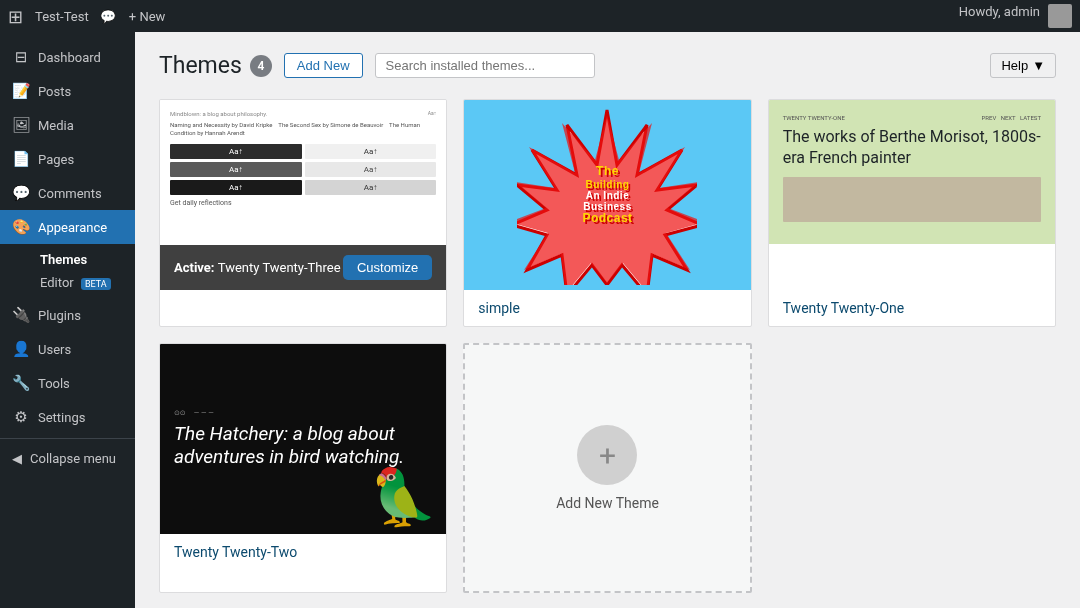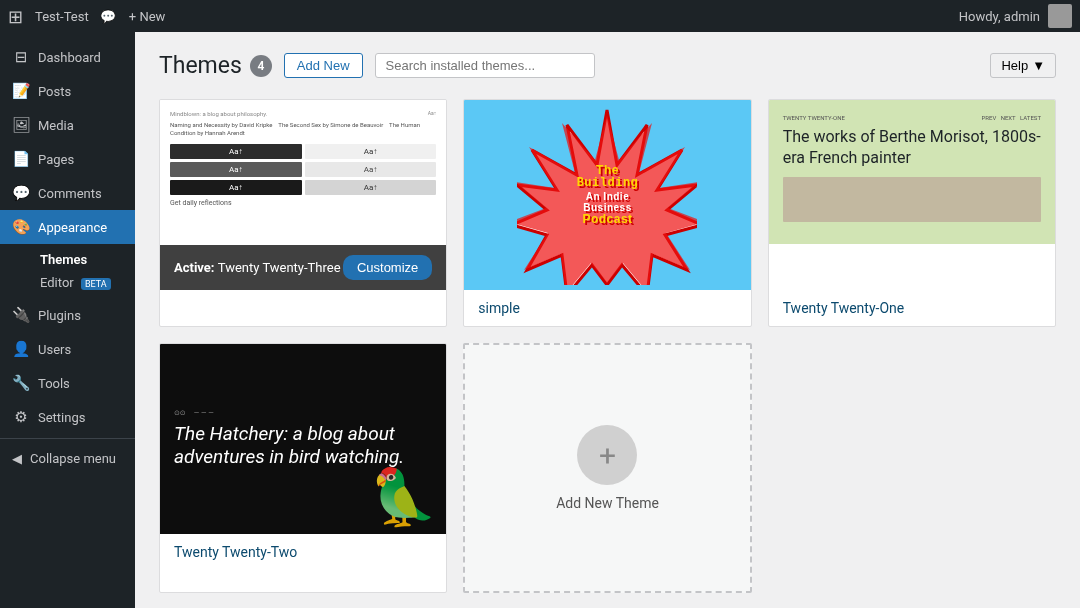--- a/index.html
+++ b/index.html
@@ -19,21 +19,21 @@
       color: #c3c4c7;
       font-size: 13px;
       display: flex;
       align-items: center;
       gap: 4px;
       cursor: pointer;
     }
     .admin-bar-right {
       margin-left: auto;
       display: flex;
-      align-items: center;
+      align-items: flex-start;
       gap: 8px;
     }
     .admin-avatar { width: 24px; height: 24px; background: #999; border-radius: 2px; }
 
     
     .main-layout {
       display: flex;
       flex: 1;
       overflow: hidden;
     }
@@ -191,21 +191,21 @@
       align-items: center;
       justify-content: space-between;
     }
     .active-label { font-size: 13px; text-align: center; }
     .active-label strong { font-weight: 700; }
     .customize-btn {
       background: #2271b1;
       color: #fff;
       border: none;
       padding: 5px 14px;
-      border-radius: 10px;
+      border-radius: 5px;
       font-size: 13px;
       cursor: pointer;
     }
 
     .theme-name {
       padding: 10px 14px;
       font-size: 14px;
       color: #0c4a6e;
       background: #fff;
       border-radius: 9px;
@@ -238,21 +238,21 @@
       text-align: center;
       font-size: 11px;
       font-weight: 900;
       line-height: 1.1;
       color: #fff;
       text-shadow: 2px 2px 0 #c00;
       font-family: Impact, sans-serif;
       letter-spacing: 0.5px;
     }
     .burst-text .line1 { color: #FFD700; font-size: 12px; display: block; }
-    .burst-text .line2 { color: #FFD700; font-size: 12px; display: block; font-family: Liberation Mono, monospace; }
+    .burst-text .line2 { color: #FFD700; font-size: 10px; display: block; }
     .burst-text .line3 { color: #fff; font-size: 10px; display: block; }
     .burst-text .line4 { color: #fff; font-size: 10px; display: block; text-align: center; }
     .burst-text .line5 { color: #FFD700; font-size: 12px; display: block; }
 
     
     .t21-preview {
       background: #d1e4b4;
       height: 144px;
       padding: 14px;
       overflow: hidden;

